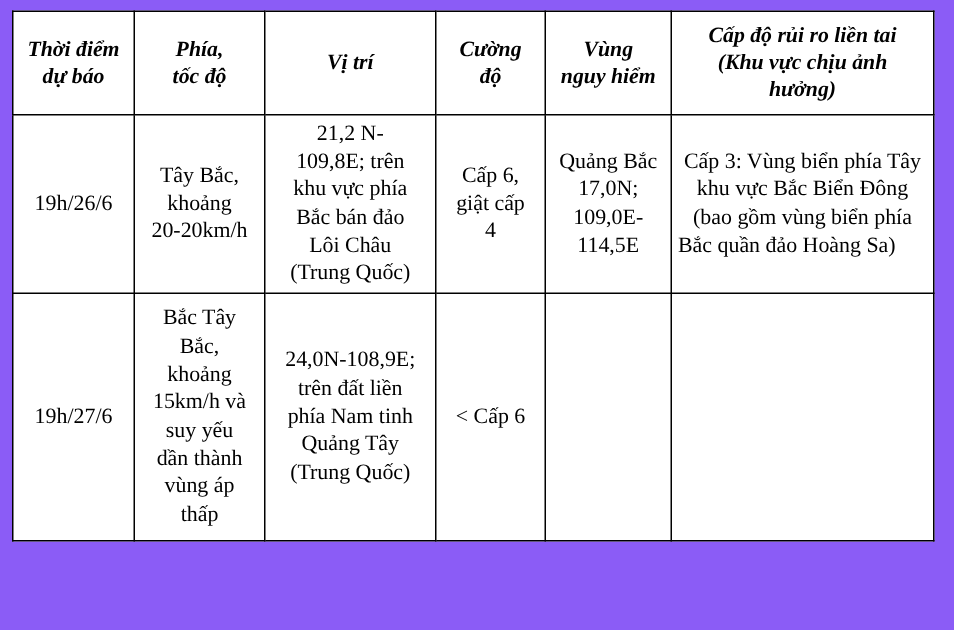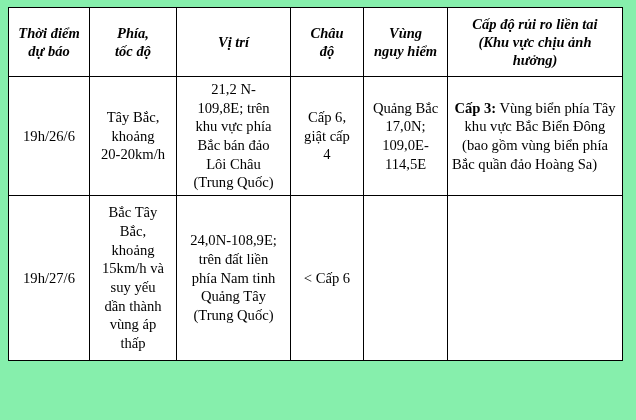--- a/index.html
+++ b/index.html
@@ -14,21 +14,21 @@
     overflow: hidden;
     font-family: "Liberation Serif", "DejaVu Serif", serif;
     color: #000000;
     -webkit-font-smoothing: antialiased;
   }
 
   .page {
     position: relative;
     width: 636px;
     height: 420px;
-    background: #86efac;
+    background: #8b5cf6;
   }
 
   .forecast-table {
     position: absolute;
     left: 8px;
     top: 7px;
     width: 614px;
     border-collapse: collapse;
     table-layout: fixed;
     background: #ffffff;
@@ -72,21 +72,21 @@
 
   .cell-risk {
     text-align: justify;
     text-align-last: left;
     vertical-align: top;
     padding: 8px 7px 6px 7px;
     line-height: 1.30;
     hyphens: none;
   }
   .cell-risk .risk-level {
-    font-weight: bold;
+    font-weight: normal;
   }
 
   .cell-pos, .cell-dir, .cell-danger, .cell-int {
     line-height: 1.30;
   }
 
   .nowrap-lines {
     white-space: pre-line;
   }
 </style>
@@ -105,21 +105,21 @@
       <col class="c-risk">
     </colgroup>
 
     <thead>
       <tr class="hdr-row">
         <th class="nowrap-lines">Thời điểm
 dự báo</th>
         <th class="nowrap-lines">Phía,
 tốc độ</th>
         <th class="nowrap-lines">Vị trí</th>
-        <th class="nowrap-lines">Châu
+        <th class="nowrap-lines">Cường
 độ</th>
         <th class="nowrap-lines">Vùng
 nguy hiểm</th>
         <th class="nowrap-lines">Cấp độ rủi ro liền tai
 (Khu vực chịu ảnh
 hưởng)</th>
       </tr>
     </thead>
 
     <tbody>

